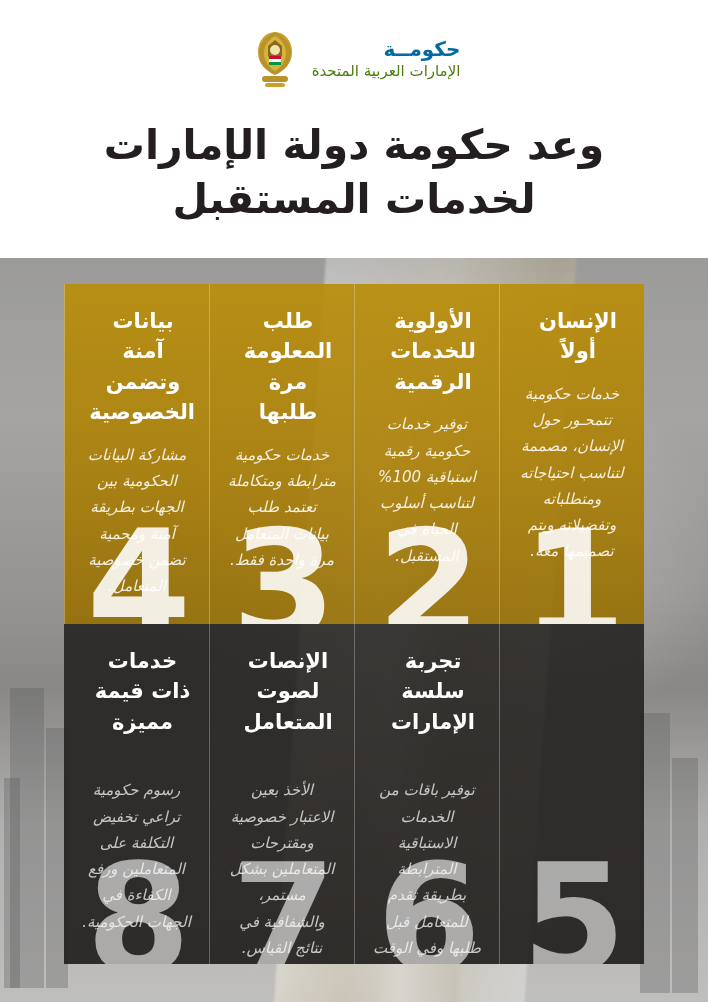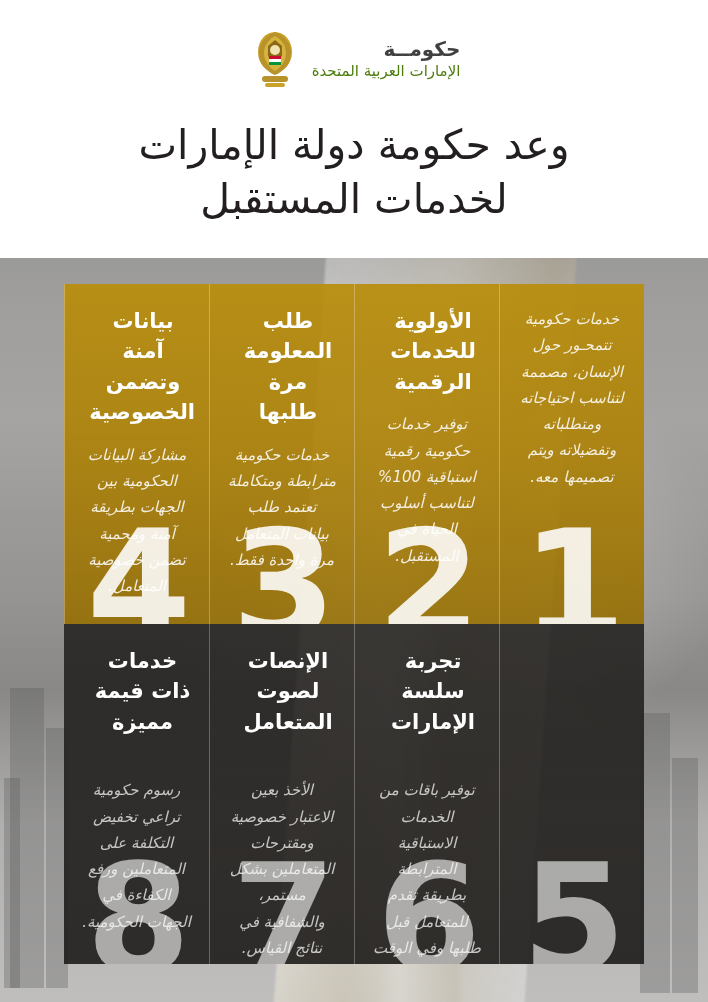--- a/index.html
+++ b/index.html
@@ -39,37 +39,37 @@
   }
   .emblem svg { display: block; }
   .gov-lockup {
     text-align: right;
     line-height: 1.25;
     direction: rtl;
   }
   .gov-line1 {
     font-size: 20px;
     font-weight: bold;
-    color: #404040;
+    color: #0369a1;
     letter-spacing: 0px;
   }
   .gov-line2 {
     font-size: 15px;
     font-weight: normal;
     color: #4d7c0f;
   }
   .title-block {
     margin-top: 26px;
     text-align: center;
     direction: rtl;
     padding: 0 40px;
   }
   .title-line {
     font-size: 41px;
-    font-weight: normal;
+    font-weight: bold;
     color: #231f20;
     line-height: 1.32;
     letter-spacing: 1px;
     white-space: nowrap;
   }
 
   
   .band {
     position: relative;
     width: 708px;
@@ -227,20 +227,21 @@
     <div class="sky-block" style="left:640px; top:455px; width:30px; height:280px;"></div>
     <div class="sky-block" style="left:672px; top:500px; width:26px; height:235px;"></div>
 
     <div class="flag-drape"></div>
     <div class="flag-fold"></div>
     <div class="vignette"></div>
 
     <div class="grid">
 
       <div class="card gold">
+        <div class="card-title">الإنسان أولاً</div>
         <div class="card-desc">خدمات حكومية تتمحـور حول الإنسان، مصممة لتناسب احتياجاته ومتطلباته وتفضيلاته ويتم تصميمها معه.</div>
         <div class="card-num">1</div>
       </div>
 
       <div class="card gold">
         <div class="card-title">الأولوية للخدمات الرقمية</div>
         <div class="card-desc">توفير خدمات حكومية رقمية استباقية 100% لتناسب أسلوب الحياة في المستقبل.</div>
         <div class="card-num">2</div>
       </div>
 

